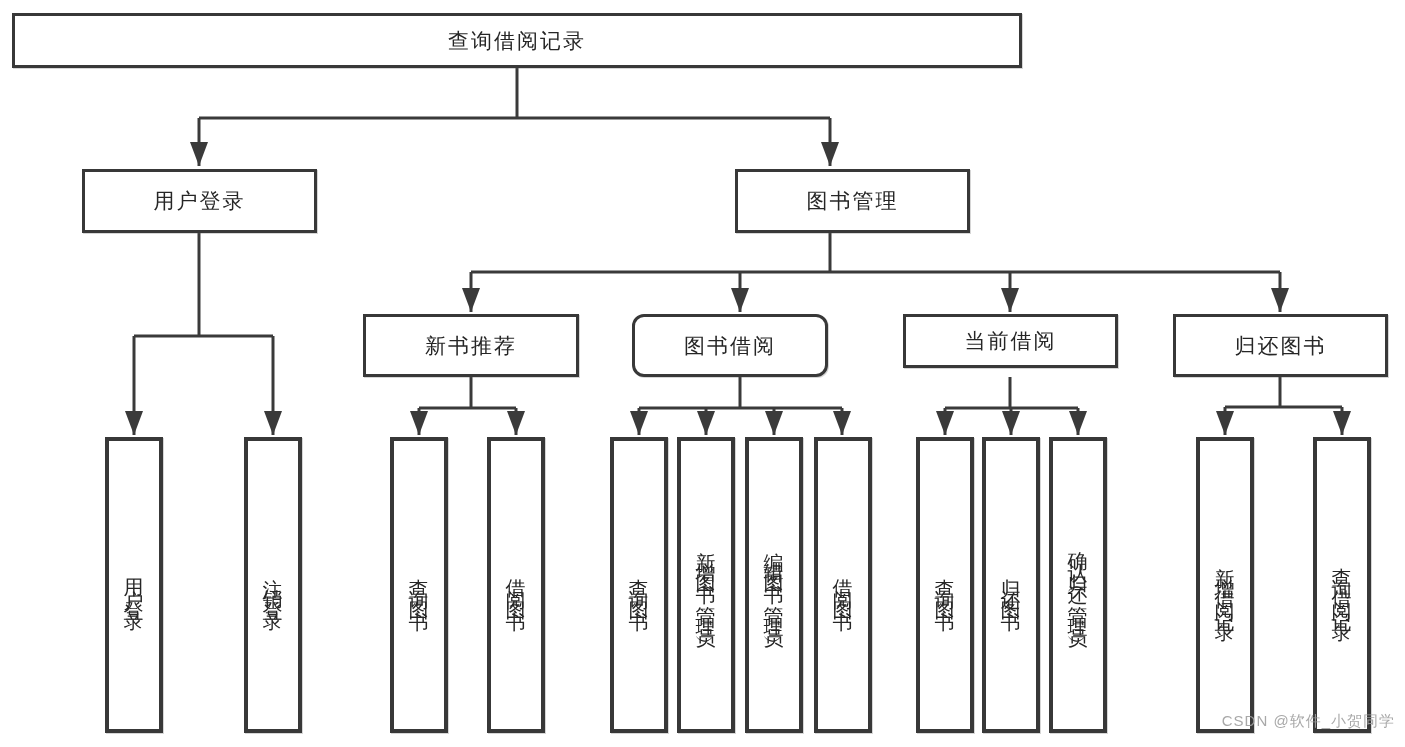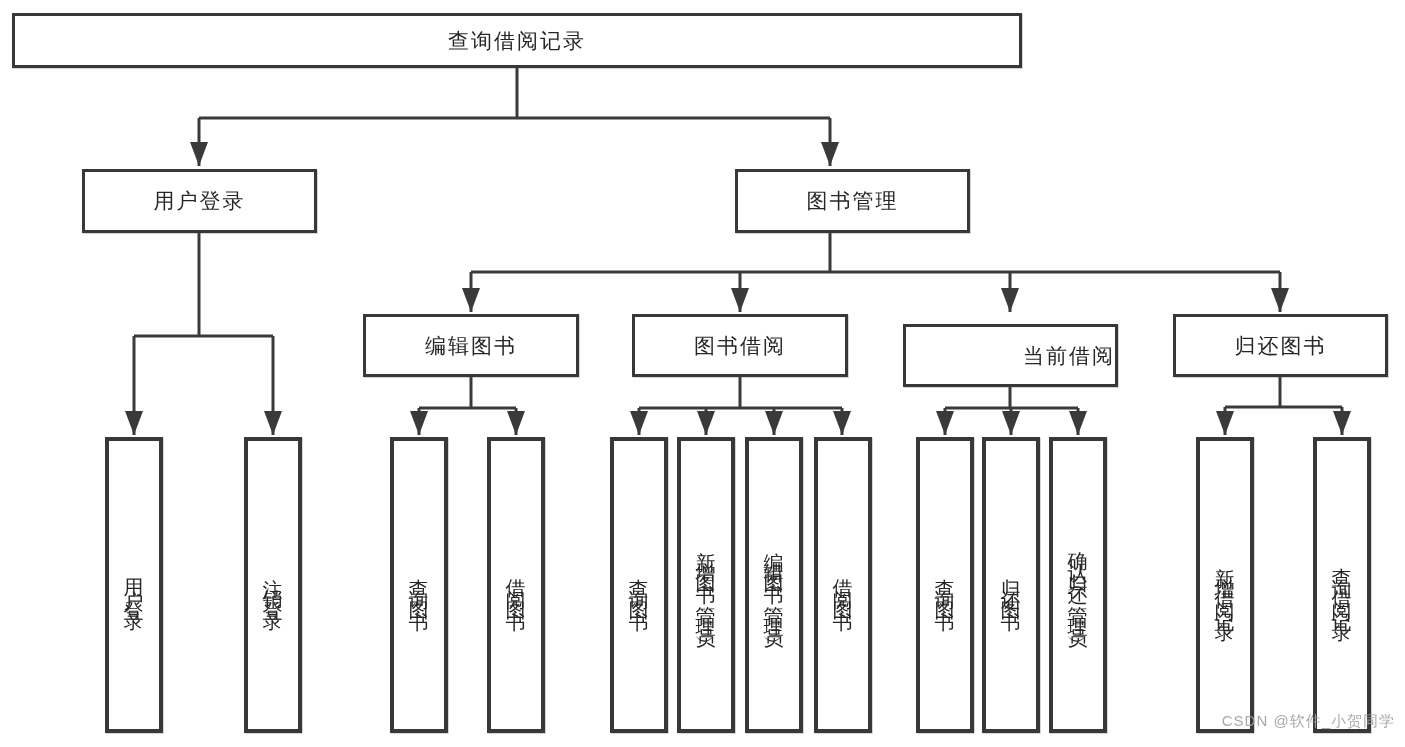--- a/index.html
+++ b/index.html
@@ -142,26 +142,26 @@
   </div>
 
   <div class="node" style="left:82px; top:169px; width:235px; height:64px;">
     <span>用户登录</span>
   </div>
   <div class="node" style="left:712px; top:169px; width:235px; height:64px;margin-left:23px;">
     <span>图书管理</span>
   </div>
 
   <div class="node" style="left:363px; top:314px; width:216px; height:63px;">
-    <span>编辑图书</span>
-  </div>
-  <div class="node" style="left:632px; top:314px; width:216px; height:63px;">
+    <span>新书推荐</span>
+  </div>
+  <div class="node" style="left:632px; top:314px; width:196px; height:63px;border-radius:12px;">
     <span>图书借阅</span>
   </div>
-  <div class="node" style="left:903px; top:324px; width:215px; height:63px;justify-content:flex-end;">
+  <div class="node" style="left:903px; top:314px; width:215px; height:54px;">
     <span>当前借阅</span>
   </div>
   <div class="node" style="left:1173px; top:314px; width:215px; height:63px;">
     <span>归还图书</span>
   </div>
 
   <div class="leaf" style="left:105px;">
     <span>用户登录</span>
   </div>
   <div class="leaf" style="left:244px;">

